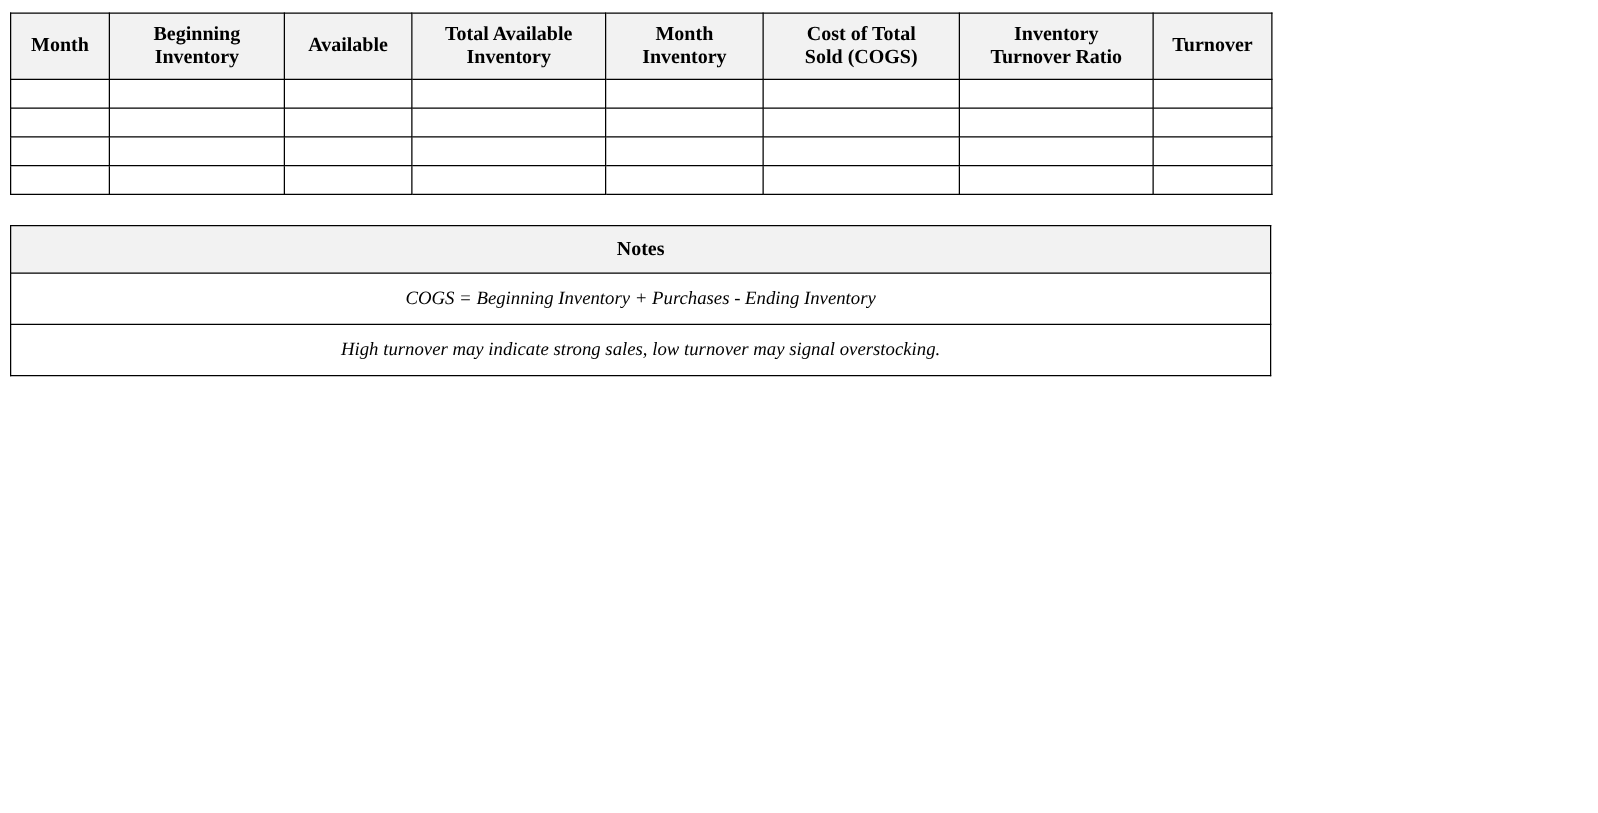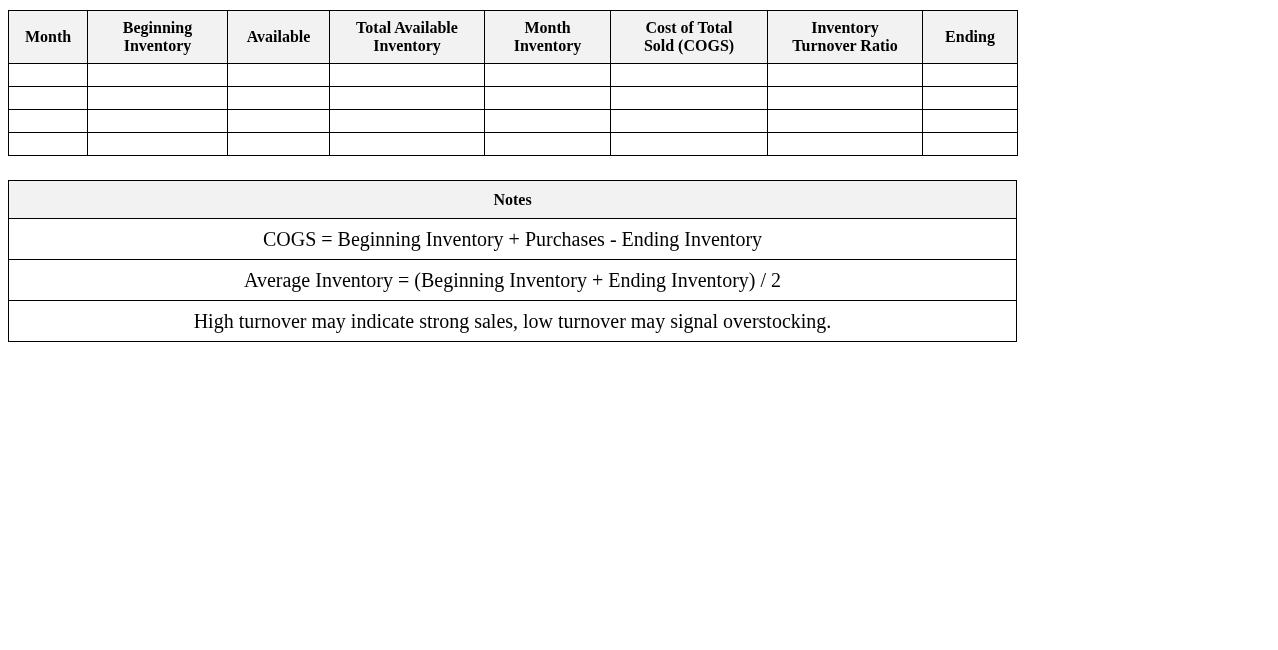--- a/index.html
+++ b/index.html
@@ -45,21 +45,21 @@
   .inv-table col.c1 { width: 140px; }
   .inv-table col.c2 { width: 102px; }
   .inv-table col.c3 { width: 155px; }
   .inv-table col.c4 { width: 126px; }
   .inv-table col.c5 { width: 157px; }
   .inv-table col.c6 { width: 155px; }
   .inv-table col.c7 { width: 95px; }
   
   .notes-table { top: 180px; }
   .notes-table th { height: 33px; }
-  .notes-table td { height: 38px; font-size: 20px; }
+  .notes-table td { height: 38px; font-size: 15px; font-style: italic; }
 </style>
 </head>
 <body>
 
 <div class="page">
 
   <table class="inv-table">
     <colgroup>
       <col class="c0">
         <col class="c1">
@@ -77,21 +77,21 @@
 Inventory</th>
         <th>Available</th>
         <th>Total Available
 Inventory</th>
         <th>Month
 Inventory</th>
         <th>Cost of Total
 Sold (COGS)</th>
         <th>Inventory
 Turnover Ratio</th>
-        <th>Ending</th>
+        <th>Turnover</th>
       </tr>
     </thead>
     <tbody>
         <tr>
           <td></td>
           <td></td>
           <td></td>
           <td></td>
           <td></td>
           <td></td>
@@ -135,21 +135,18 @@
     <thead>
       <tr>
         <th>Notes</th>
       </tr>
     </thead>
     <tbody>
       <tr>
         <td>COGS = Beginning Inventory + Purchases - Ending Inventory</td>
       </tr>
       <tr>
-        <td>Average Inventory = (Beginning Inventory + Ending Inventory) / 2</td>
-      </tr>
-      <tr>
         <td>High turnover may indicate strong sales, low turnover may signal overstocking.</td>
       </tr>
     </tbody>
   </table>
 
 </div>
 
 </body></html>

